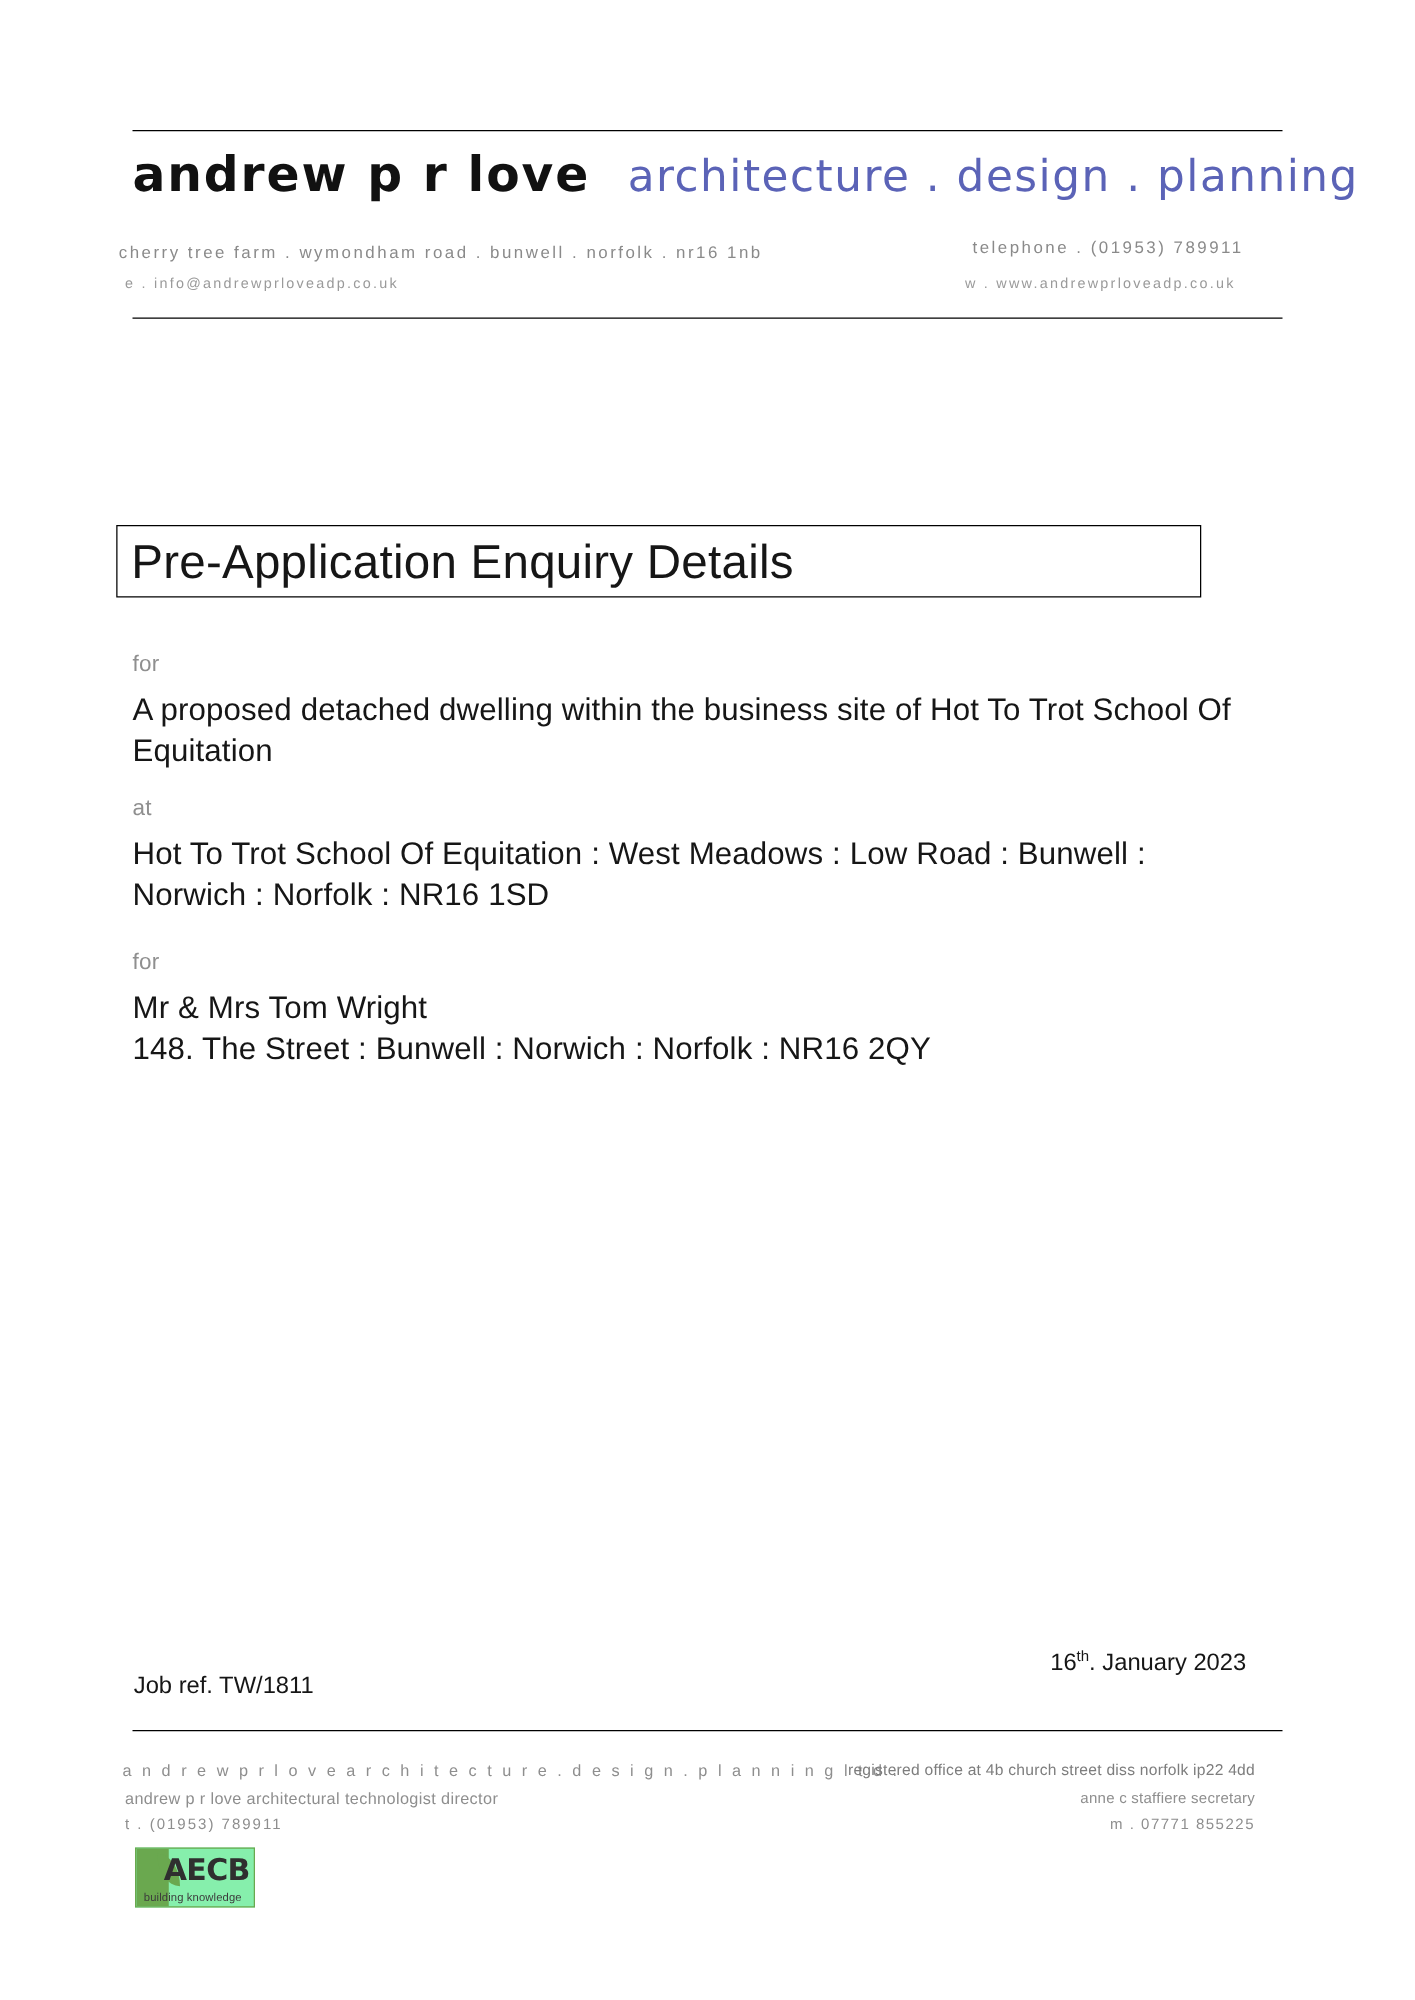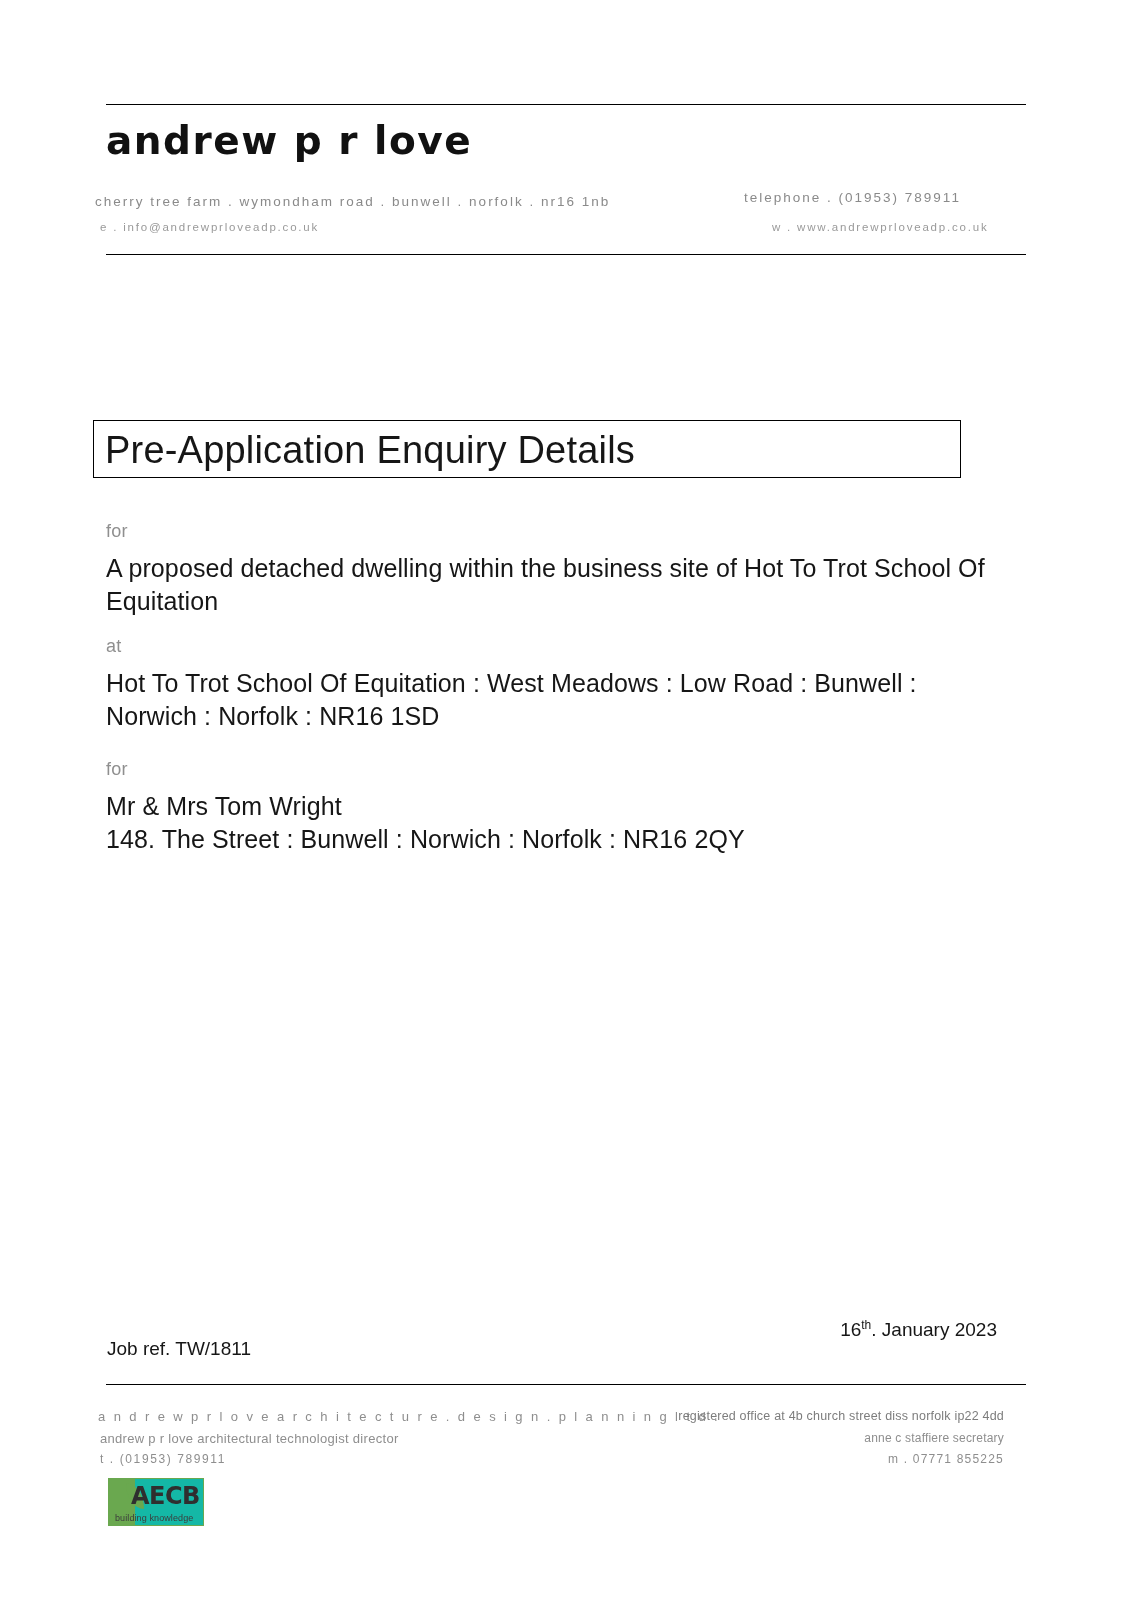--- a/index.html
+++ b/index.html
@@ -68,21 +68,21 @@
   .contact-line-1-left {
     position: absolute;
     left: 95px; top: 194px;
     font-size: 13.5px;
     letter-spacing: 2.0px;
     color: #8a8a8a;
     white-space: nowrap;
   }
   .contact-line-1-right {
     position: absolute;
-    left: 744px; top: 190px;
+    left: 778px; top: 190px;
     font-size: 13.5px;
     letter-spacing: 2.0px;
     color: #8a8a8a;
     white-space: nowrap;
   }
   .contact-line-2-left {
     position: absolute;
     left: 100px; top: 221px;
     font-size: 11.5px;
     letter-spacing: 1.8px;
@@ -220,21 +220,21 @@
     color: #8e8e8e;
     white-space: nowrap;
   }
 
   
   .aecb-logo {
     position: absolute;
     left: 108px; top: 1478px;
     width: 96px;
     height: 48px;
-    background: #14b8a6;
+    background: #86efac;
     border: 1px solid #6aa84f;
     box-sizing: border-box;
     overflow: hidden;
   }
   .aecb-leaf {
     position: absolute;
     left: 0; top: 0;
     width: 26px; height: 48px;
     background: #6aa84f;
   }
@@ -265,20 +265,21 @@
 </style>
 </head>
 <body>
 
 <div class="page">
 
   <div class="header-rule-top"></div>
 
   <div class="logo-row">
     <span class="logo-name">andrew p r love</span>
+    <span class="logo-tagline">architecture . design . planning</span>
   </div>
 
   <div class="contact-line-1-left">cherry tree farm . wymondham road . bunwell . norfolk . nr16 1nb</div>
   <div class="contact-line-1-right">telephone . (01953) 789911</div>
   <div class="contact-line-2-left">e  .   info@andrewprloveadp.co.uk</div>
   <div class="contact-line-2-right">w   .   www.andrewprloveadp.co.uk</div>
 
   <div class="header-rule-bottom"></div>
 
   <div class="title-box"></div>

